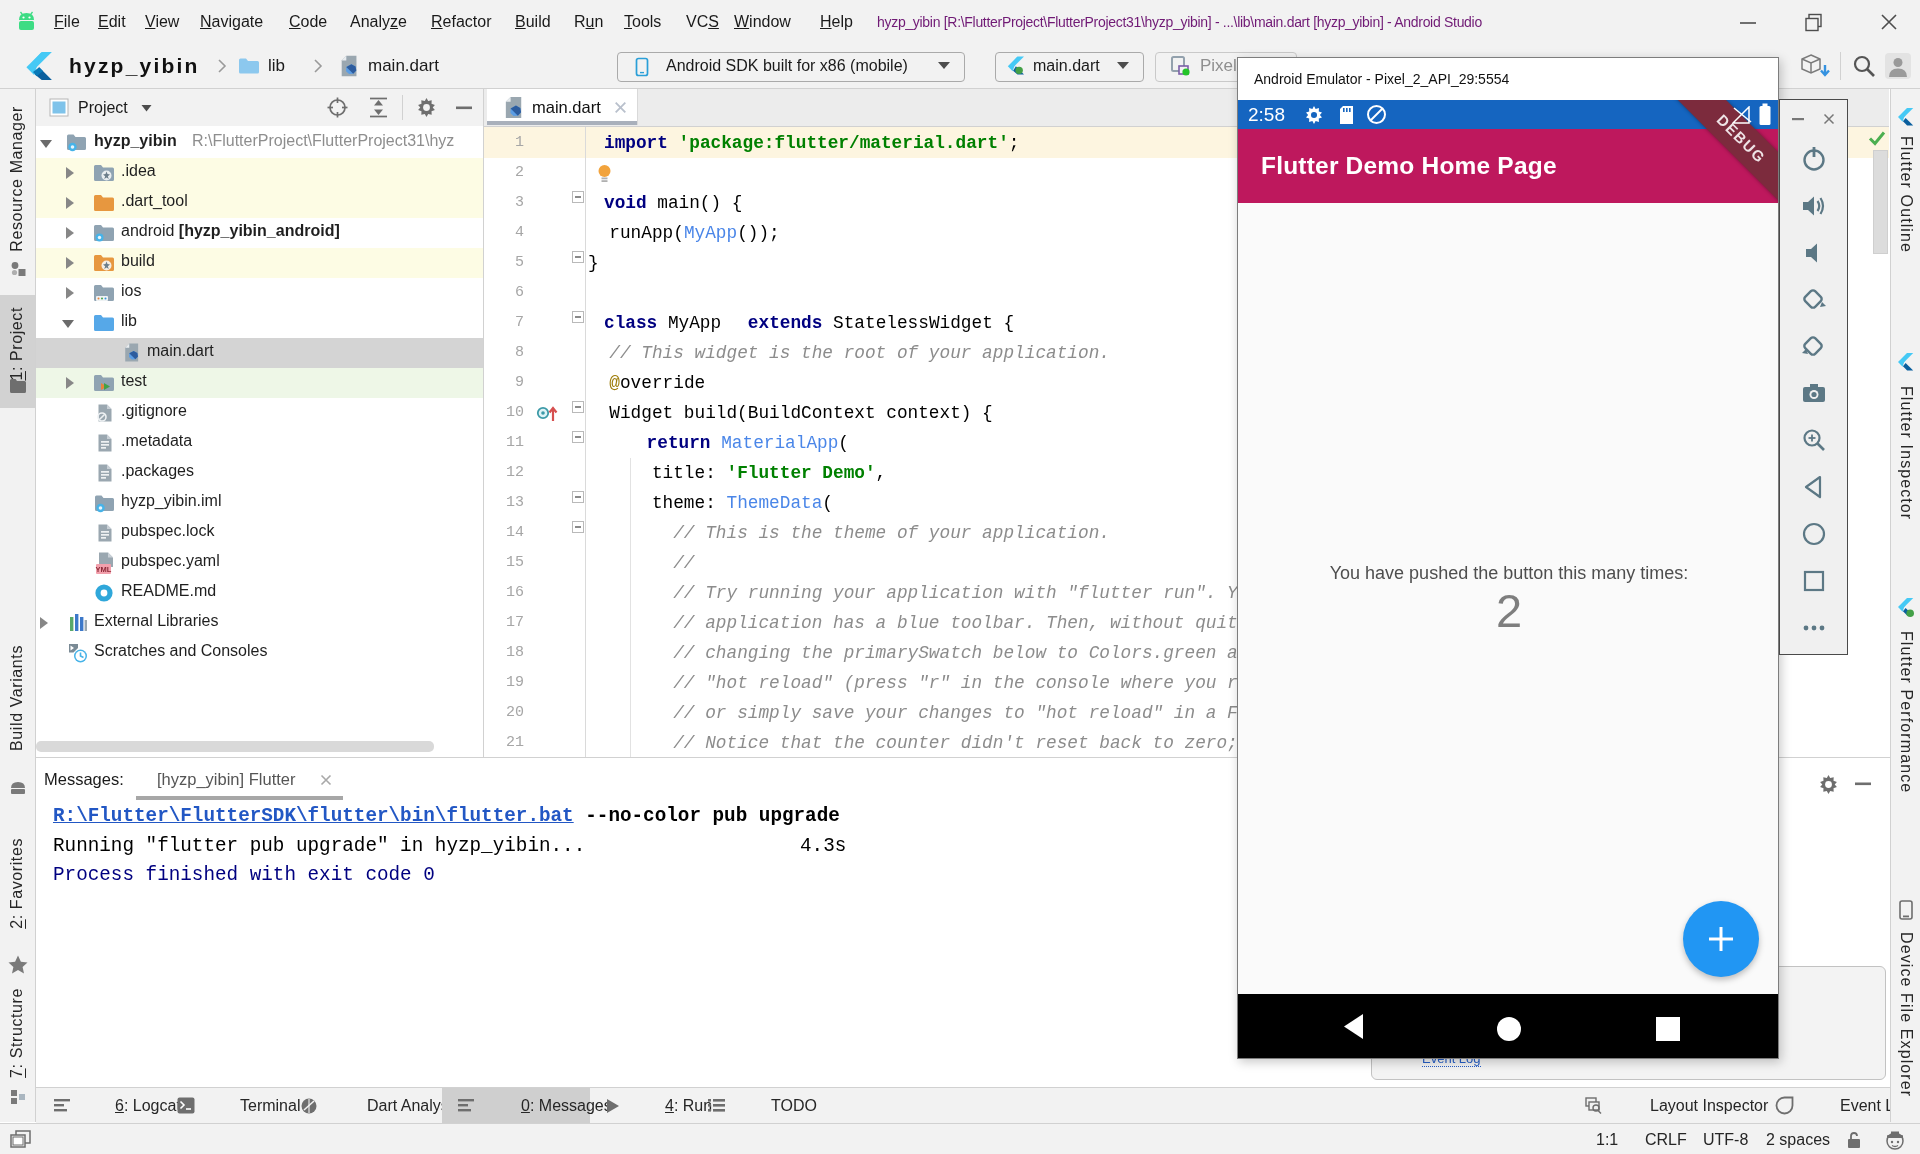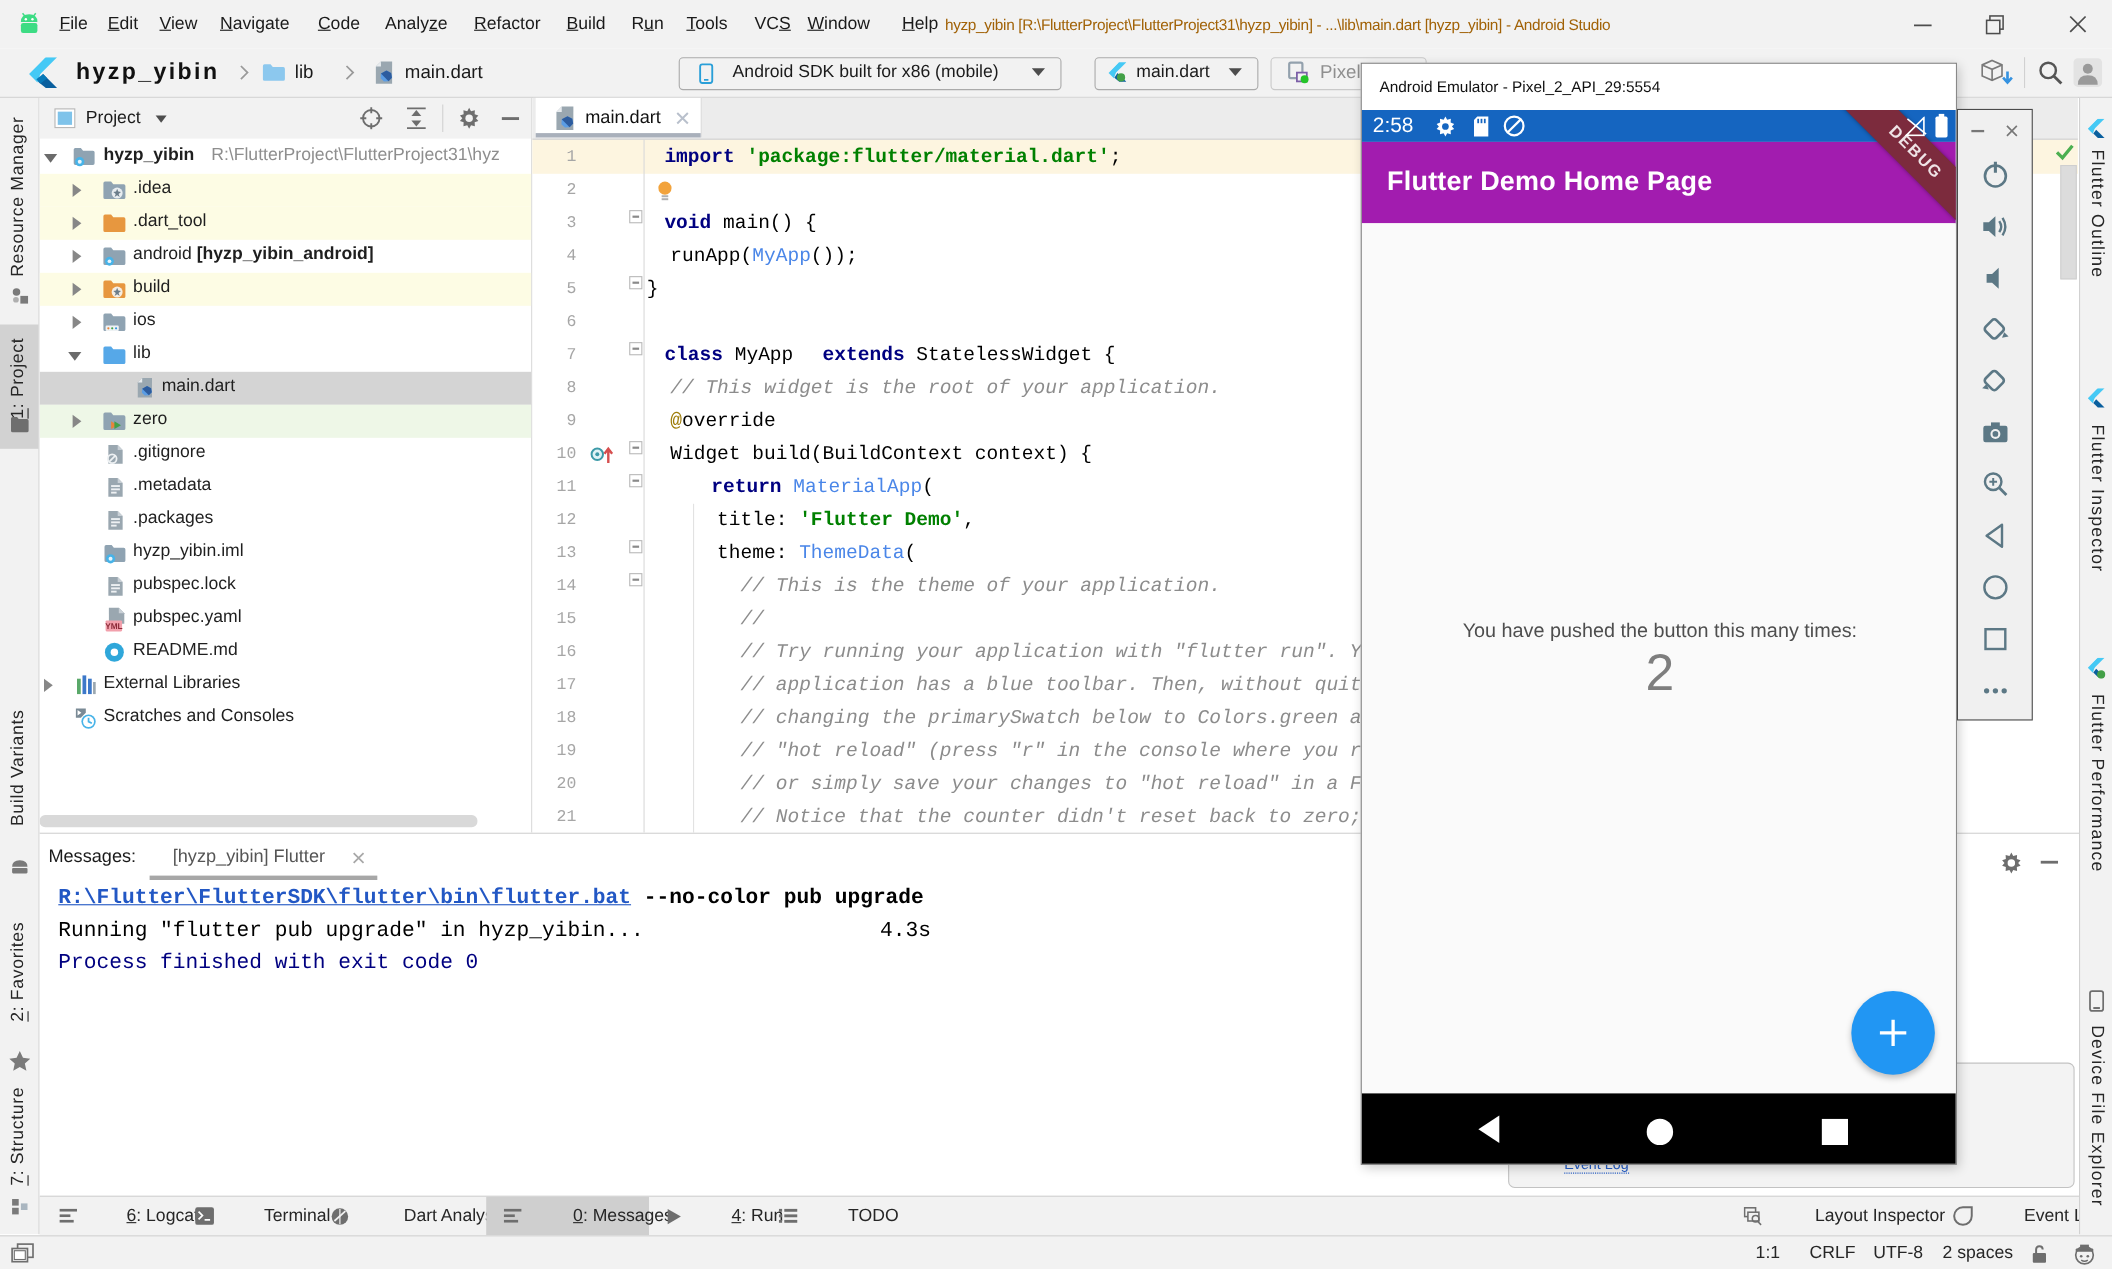--- a/index.html
+++ b/index.html
@@ -3,21 +3,21 @@
 <meta charset="utf-8">
 <style>
 html,body{margin:0;padding:0;}
 body{font-family:"Liberation Sans",sans-serif;width:1920px;height:1154px;overflow:hidden;position:relative;background:#fff;}
 .abs{position:absolute;}
 #stage{position:absolute;left:0;top:0;width:1920px;height:1154px;overflow:hidden;}
 
 #menubar{left:0;top:0;width:1920px;height:44px;background:#f2f2f2;}
 #toolbar{left:0;top:44px;width:1920px;height:44px;background:#f2f2f2;border-bottom:1px solid #d1d1d1;}
 .menuitem{position:absolute;top:0;height:44px;line-height:44px;font-size:16px;color:#1a1a1a;}
-#winTitle{position:absolute;top:0;height:44px;line-height:44px;font-size:14px;letter-spacing:-0.3px;color:#a16207;left:859px;white-space:nowrap;}
+#winTitle{position:absolute;top:0;height:44px;line-height:44px;font-size:14px;letter-spacing:-0.3px;color:#701a75;left:877px;white-space:nowrap;}
 
 #lstripe{left:0;top:89px;width:35px;height:1033px;background:#f2f2f2;border-right:1px solid #d1d1d1;}
 .vtextL{position:absolute;writing-mode:vertical-rl;transform:rotate(180deg);font-size:16px;letter-spacing:0.6px;color:#262626;left:8px;white-space:nowrap;}
 .vtextR{position:absolute;writing-mode:vertical-rl;font-size:16px;letter-spacing:1.1px;color:#262626;left:6px;white-space:nowrap;}
 
 #project{left:36px;top:89px;width:447px;height:668px;background:#fff;border-right:1px solid #d1d1d1;overflow:hidden;}
 #projHead{position:absolute;left:0;top:0;width:447px;height:37px;background:#f2f2f2;}
 #ptree{position:absolute;left:0;top:39px;width:447px;}
 .trow{position:relative;height:30px;width:447px;font-size:16px;color:#1f1f1f;}
 .trow .lbl{position:absolute;top:4px;white-space:nowrap;}
@@ -48,21 +48,21 @@
 #statusbar{left:0;top:1123px;width:1920px;height:31px;background:#f2f2f2;border-top:1px solid #d1d1d1;}
 .bitem{position:absolute;top:0;height:35px;line-height:35px;font-size:16px;color:#262626;white-space:nowrap;margin-left:40px;}
 
 #rstripe{left:1890px;top:89px;width:30px;height:1033px;background:#f2f2f2;border-left:1px solid #d1d1d1;}
 
 #popup{left:1371px;top:966px;width:513px;height:112px;background:#f3f3f3;border:1px solid #c2c2c2;border-radius:6px;z-index:5;}
 
 #emuwin{left:1237px;top:57px;width:542px;height:1002px;background:#fff;border:1px solid #7d7d7d;z-index:10;box-sizing:border-box;overflow:hidden;box-shadow:2px 3px 10px rgba(0,0,0,0.22);}
 #emutitle{position:absolute;left:0;top:0;width:100%;height:42px;background:#fff;font-size:14px;color:#111;}
 #emustatus{position:absolute;left:0;top:42px;width:100%;height:29px;background:#1565c0;}
-#emuappbar{position:absolute;left:0;top:71px;width:100%;height:74px;background:#a21caf;text-align:right;}
+#emuappbar{position:absolute;left:0;top:71px;width:100%;height:74px;background:#be185d;text-align:right;}
 #emubody{position:absolute;left:0;top:145px;width:100%;height:791px;background:#fafafa;}
 #emunav{position:absolute;left:0;top:936px;width:100%;height:66px;background:#000;}
 #sidepanel{left:1779px;top:99px;width:69px;height:556px;background:#f0f0f0;border:1px solid #4a4a4a;z-index:11;box-sizing:border-box;}
 .spicon{position:absolute;left:50%;transform:translateX(-50%);}
 </style>
 </head>
 <body>
 <div id="stage">
 <div class="abs" id="menubar">
 <svg class="abs" style="left:13px;top:9px" width="27" height="26" viewBox="0 0 27 26">
@@ -301,21 +301,21 @@
           </svg>
           <span class="lbl" style="left:111px;">main.dart</span>
         </div>
 <div class="trow rowG">
           <span class="arrR" style="left:30px"></span>
           <svg class="abs" style="left:57px;top:6px" width="22" height="18" viewBox="0 0 22 18">
             <path d="M1 2.5 Q1 1 2.5 1 L8 1 L10 3.5 L19.5 3.5 Q21 3.5 21 5 L21 15.5 Q21 17 19.5 17 L2.5 17 Q1 17 1 15.5 Z" fill="#8fa3b2"></path>
             <path d="M8 9 L14 12.5 L8 16 Z" fill="#e8833a"></path>
             <path d="M11 9 L17 12.5 L11 16 Z" fill="#43a047"></path>
           </svg>
-          <span class="lbl" style="left:85px;">zero</span>
+          <span class="lbl" style="left:85px;">test</span>
         </div>
 <div class="trow">
           <svg class="abs" style="left:59px;top:5px" width="20" height="20" viewBox="0 0 20 20">
             <path d="M3.5 1.5 L12 1.5 L16.5 6 L16.5 18.5 L3.5 18.5 Z" fill="#9aa7b0"></path>
             <path d="M12 1.5 L12 6 L16.5 6 Z" fill="#c9d0d6"></path>
             <circle cx="7" cy="14" r="4" fill="none" stroke="#eef1f3" stroke-width="1.6"></circle>
             <line x1="4.2" y1="16.8" x2="9.8" y2="11.2" stroke="#eef1f3" stroke-width="1.6"></line>
           </svg>
           <span class="lbl" style="left:85px;">.gitignore</span>
         </div>

